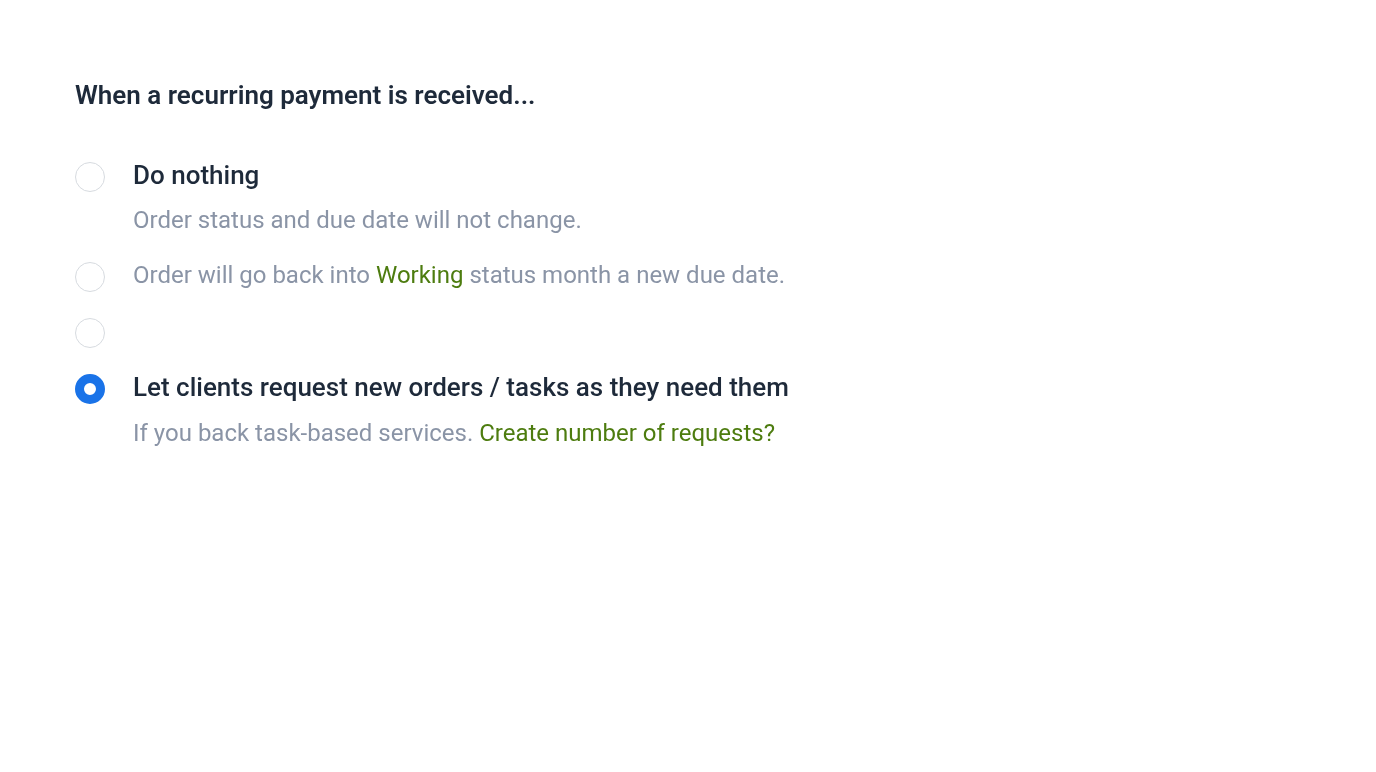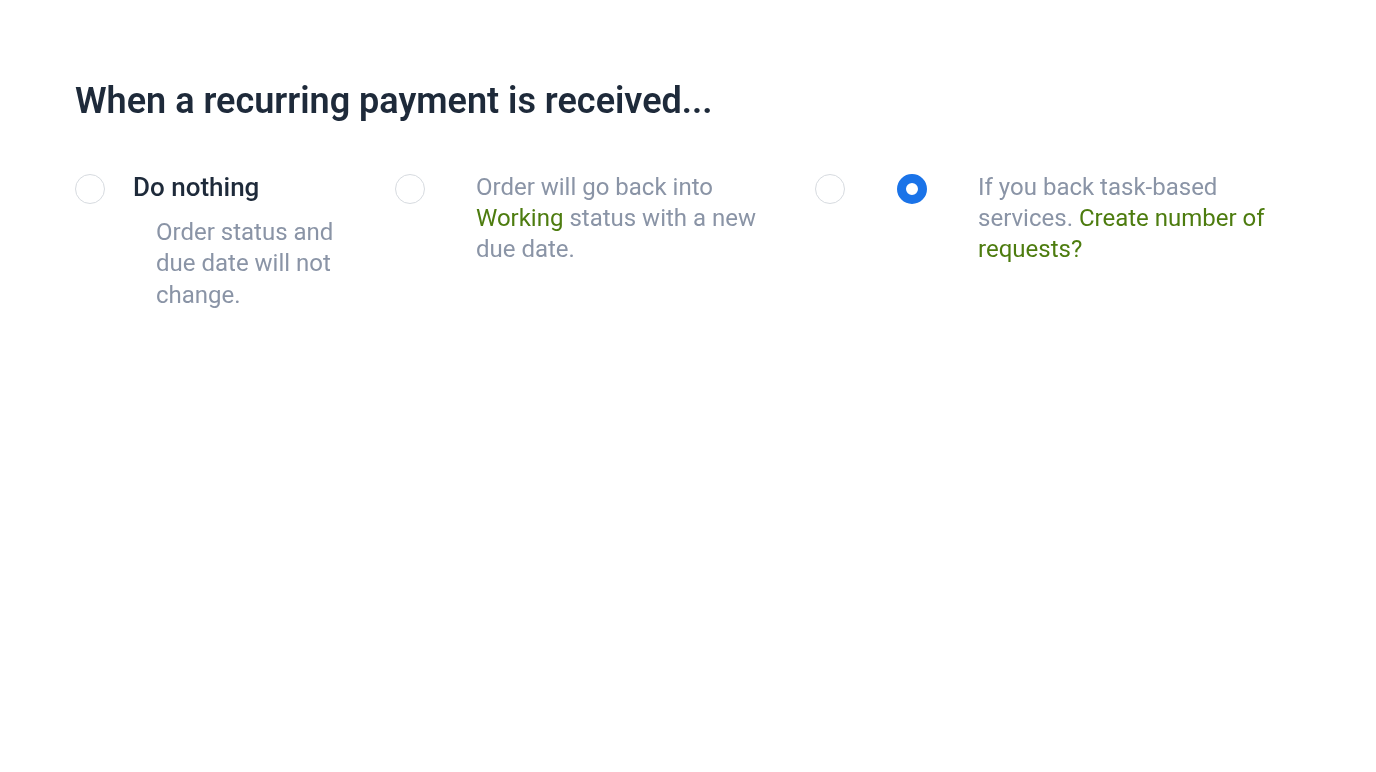--- a/index.html
+++ b/index.html
@@ -7,28 +7,28 @@
       margin: 0;
       padding: 0;
     }
     body {
       font-family: -apple-system, BlinkMacSystemFont, "Segoe UI", Roboto, "Helvetica Neue", Arial, sans-serif;
       background: #ffffff;
       padding: 80px 75px;
       width: 1376px;
     }
     .section-heading {
-      font-size: 36px;
+      font-size: 26px;
       font-weight: 600;
       color: #1e2a3a;
       margin-bottom: 50px;
     }
     .option-group {
       display: flex;
-      flex-direction: row;
+      flex-direction: column;
       gap: 24px;
     }
     .option-row {
       display: flex;
       align-items: flex-start;
       gap: 28px;
       cursor: pointer;
     }
     .radio {
       width: 30px;
@@ -53,21 +53,20 @@
       font-size: 26px;
       font-weight: 500;
       color: #1e2a3a;
       line-height: 1.2;
     }
     .option-desc {
       font-size: 24px;
       font-weight: 400;
       color: #8a94a6;
       line-height: 1.3;
-      margin-left: 23px;
     }
     .link-inline {
       color: #4d7c0f;
       cursor: pointer;
     }
   </style>
 </head>
 <body>
 
 <h2 class="section-heading">When a recurring payment is received...</h2>
@@ -78,30 +77,31 @@
     <div class="radio"></div>
     <div class="option-content">
       <div class="option-title">Do nothing</div>
       <div class="option-desc"><span>Order status and due date will not change.</span><span class="link-inline"></span><span></span><span class="link-inline"></span></div>
     </div>
   </div>
 
   <div class="option-row">
     <div class="radio"></div>
     <div class="option-content">
-      <div class="option-desc"><span>Order will go back into </span><span class="link-inline">Working</span><span> status with a new due date.</span><span class="link-inline"></span></div>
+      <div class="option-desc"><span>Order will go back into </span><span class="link-inline">Working</span><span> status month a new due date.</span><span class="link-inline"></span></div>
     </div>
   </div>
 
   <div class="option-row">
     <div class="radio"></div>
     <div class="option-content">
     </div>
   </div>
 
   <div class="option-row">
     <div class="radio selected"></div>
     <div class="option-content">
+      <div class="option-title">Let clients request new orders / tasks as they need them</div>
       <div class="option-desc"><span>If you back task-based services. </span><span class="link-inline"></span><span></span><span class="link-inline">Create number of requests?</span></div>
     </div>
   </div>
 
 </div>
 
 </body></html>

